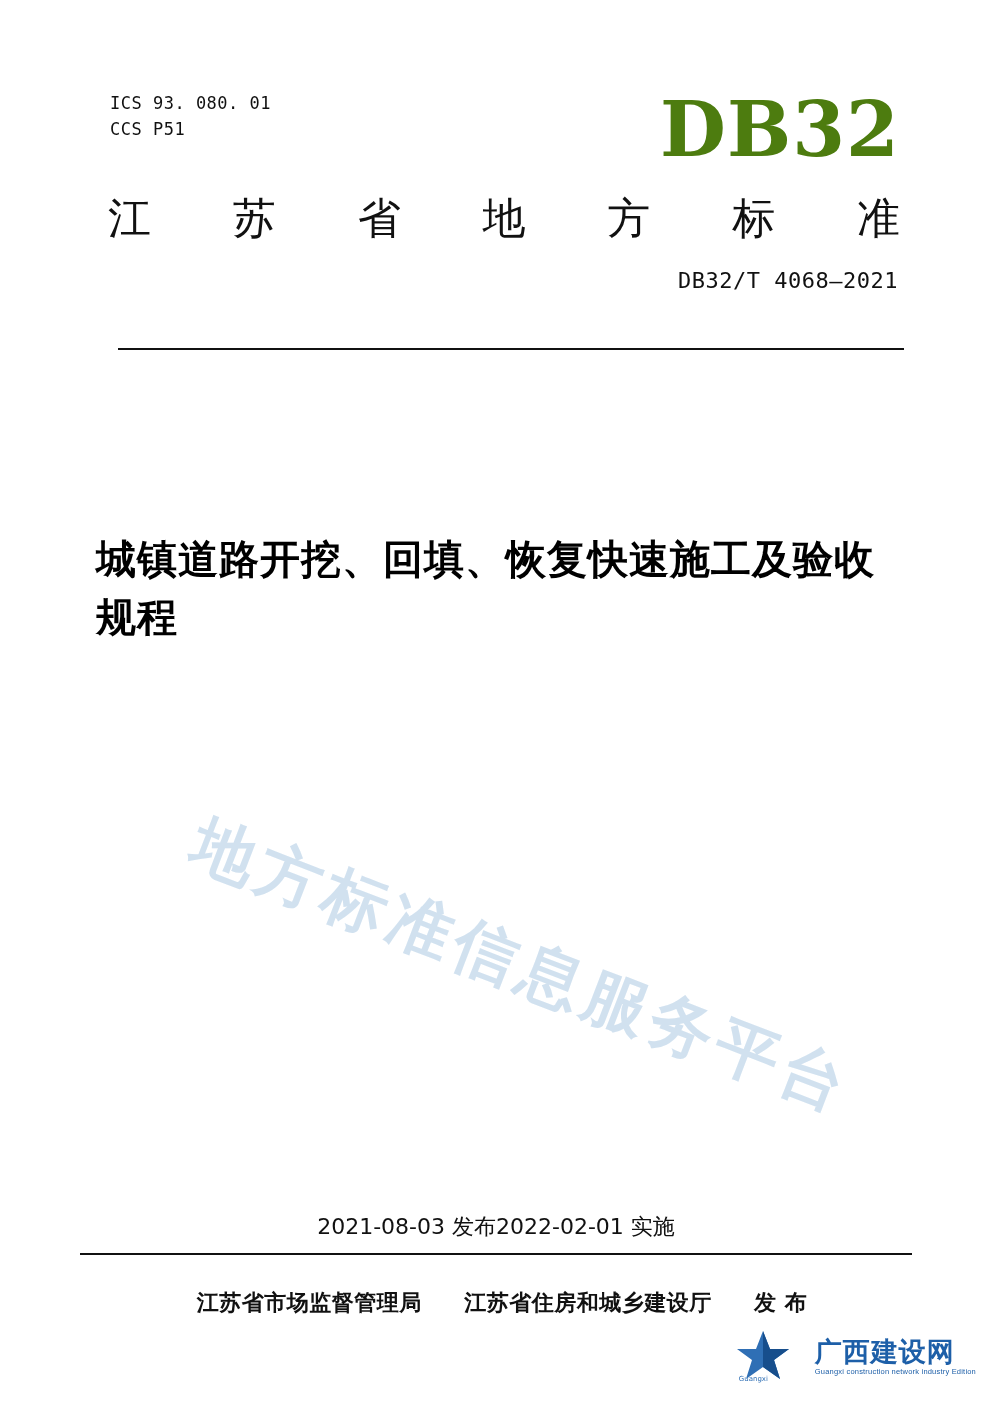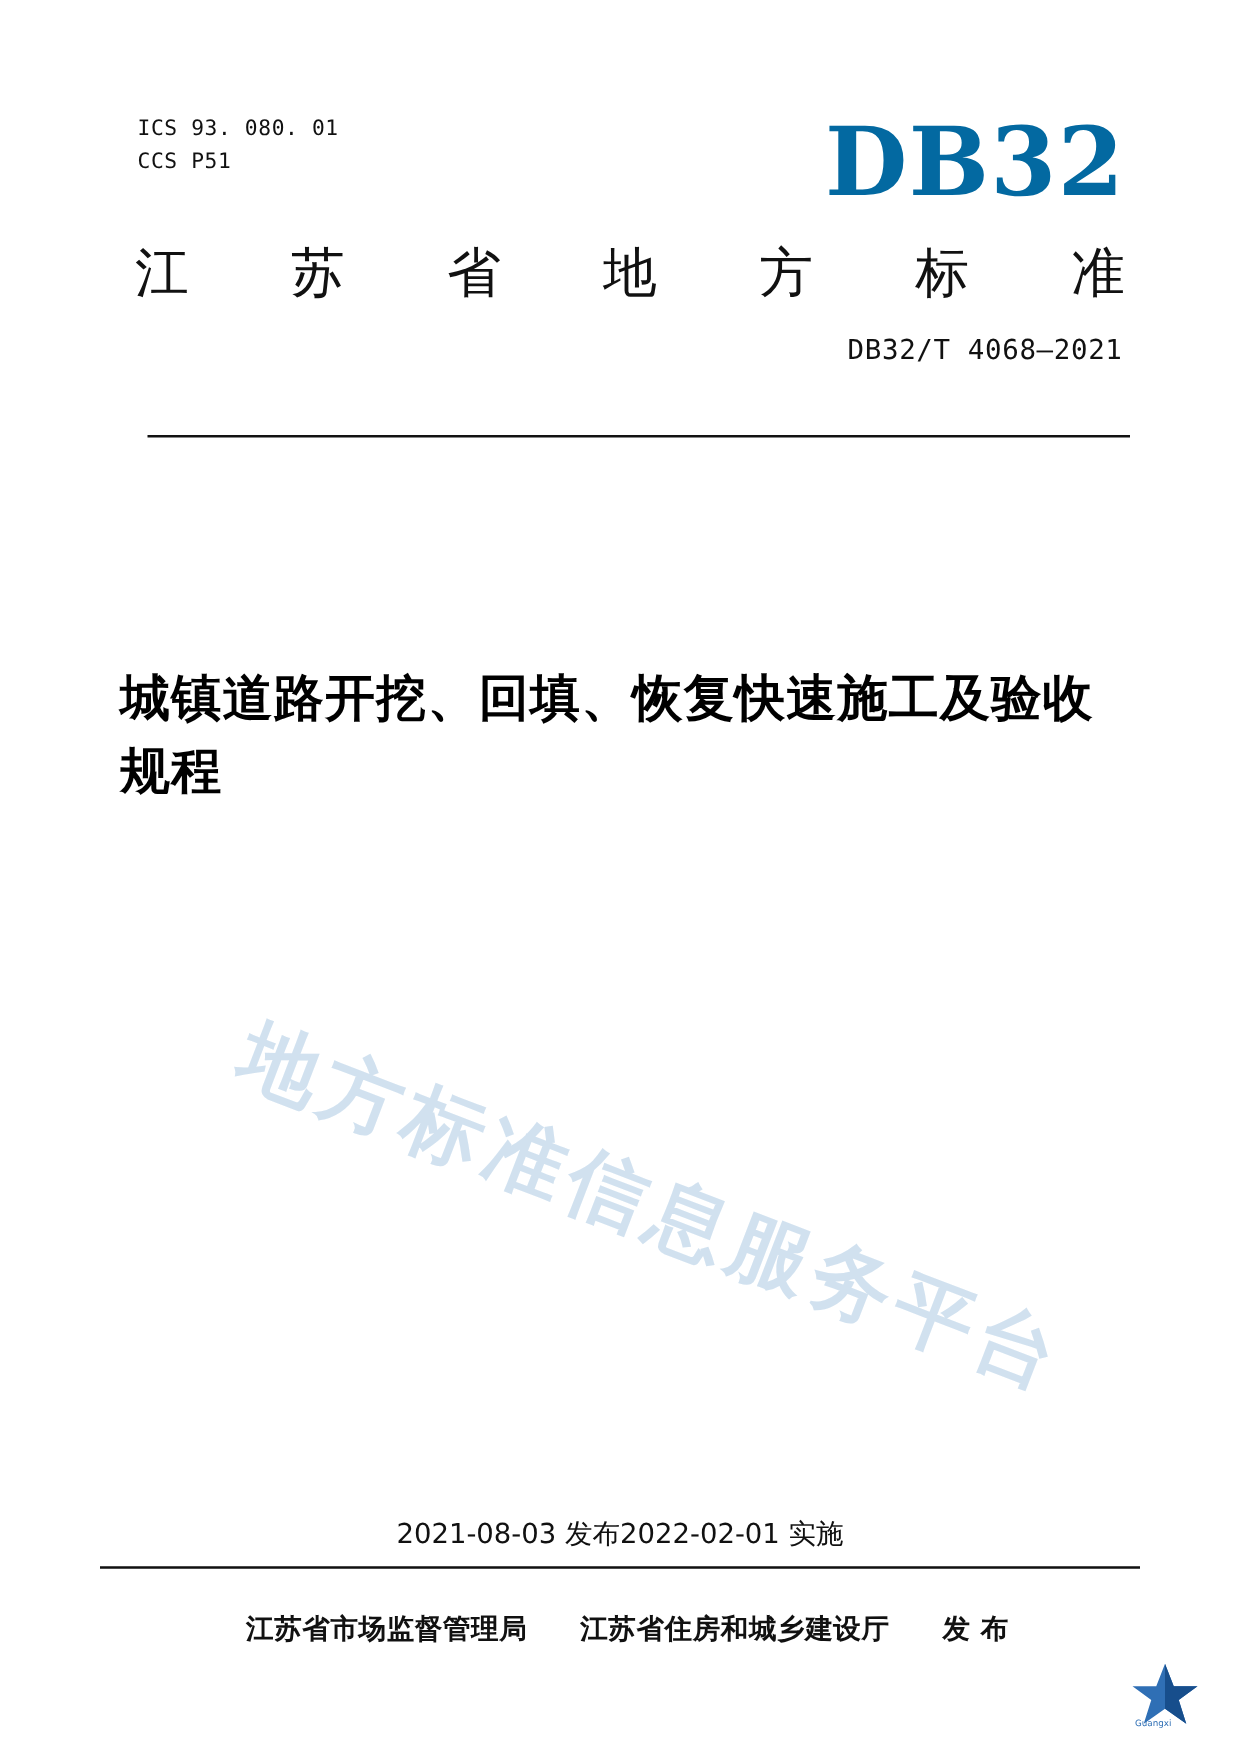--- a/index.html
+++ b/index.html
@@ -35,21 +35,21 @@
 
   
   .db32 {
     position: absolute;
     right: 92px;
     top: 92px;
     font-family: "DejaVu Serif", serif;
     font-weight: bold;
     font-size: 76px;
     letter-spacing: 1px;
-    color: #0369a1;
+    color: #4d7c0f;
     line-height: 1;
   }
 
   
   .prov-line {
     position: absolute;
     left: 108px;
     right: 92px;
     top: 190px;
     display: flex;
@@ -247,15 +247,19 @@
   </div>
 
   <div class="site-logo">
     <div class="star-wrap">
       <svg width="74" height="56" viewBox="0 0 74 56" xmlns="http://www.w3.org/2000/svg">
         <polygon points="30,2 37,20 56,20 41,31 47,50 30,38 13,50 19,31 4,20 23,20" fill="#2f6fb5"></polygon>
         <polygon points="30,2 37,20 56,20 41,31 47,50 30,38" fill="#174e8c"></polygon>
       </svg>
       <span class="star-label">Guangxi</span>
     </div>
+    <div>
+      <div class="site-text-cn">广西建设网</div>
+      <div class="site-text-en">Guangxi construction network industry Edition</div>
+    </div>
   </div>
 
 </div>
 
 </body></html>

